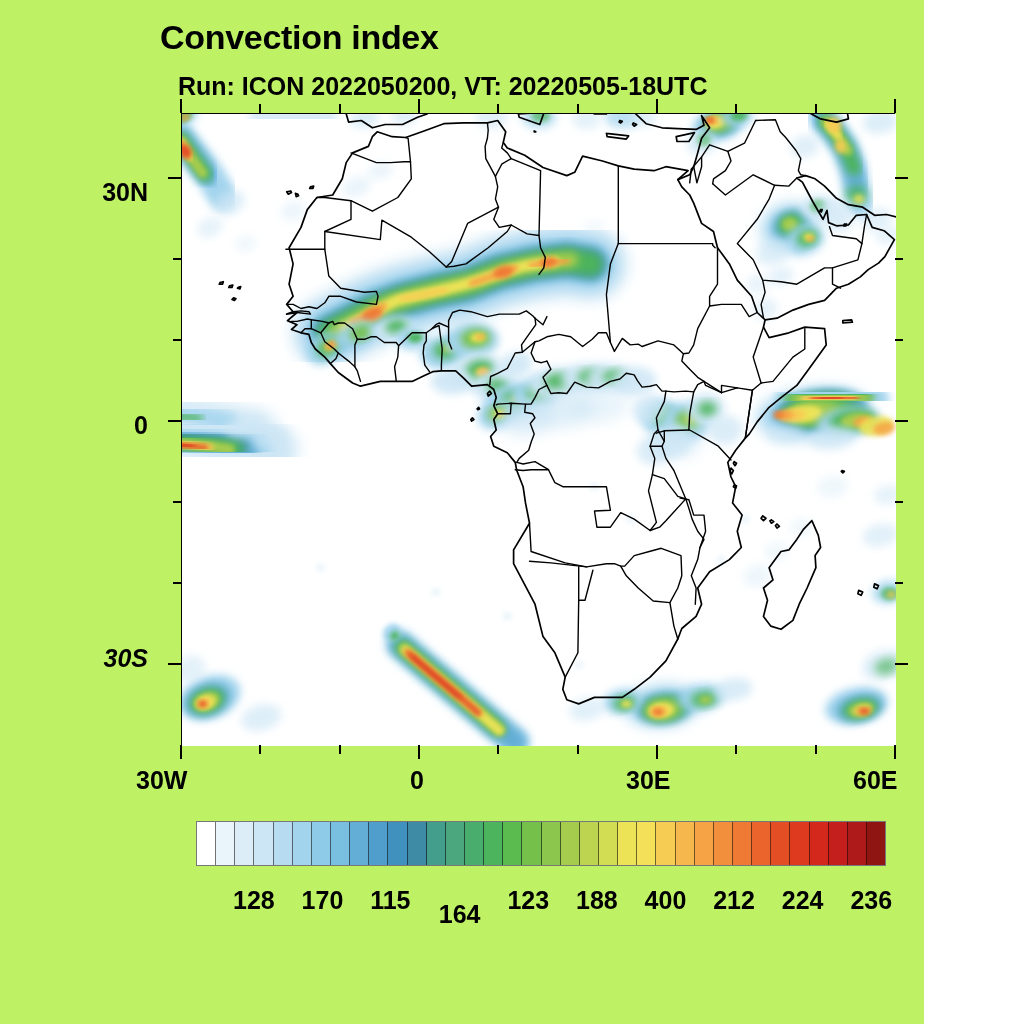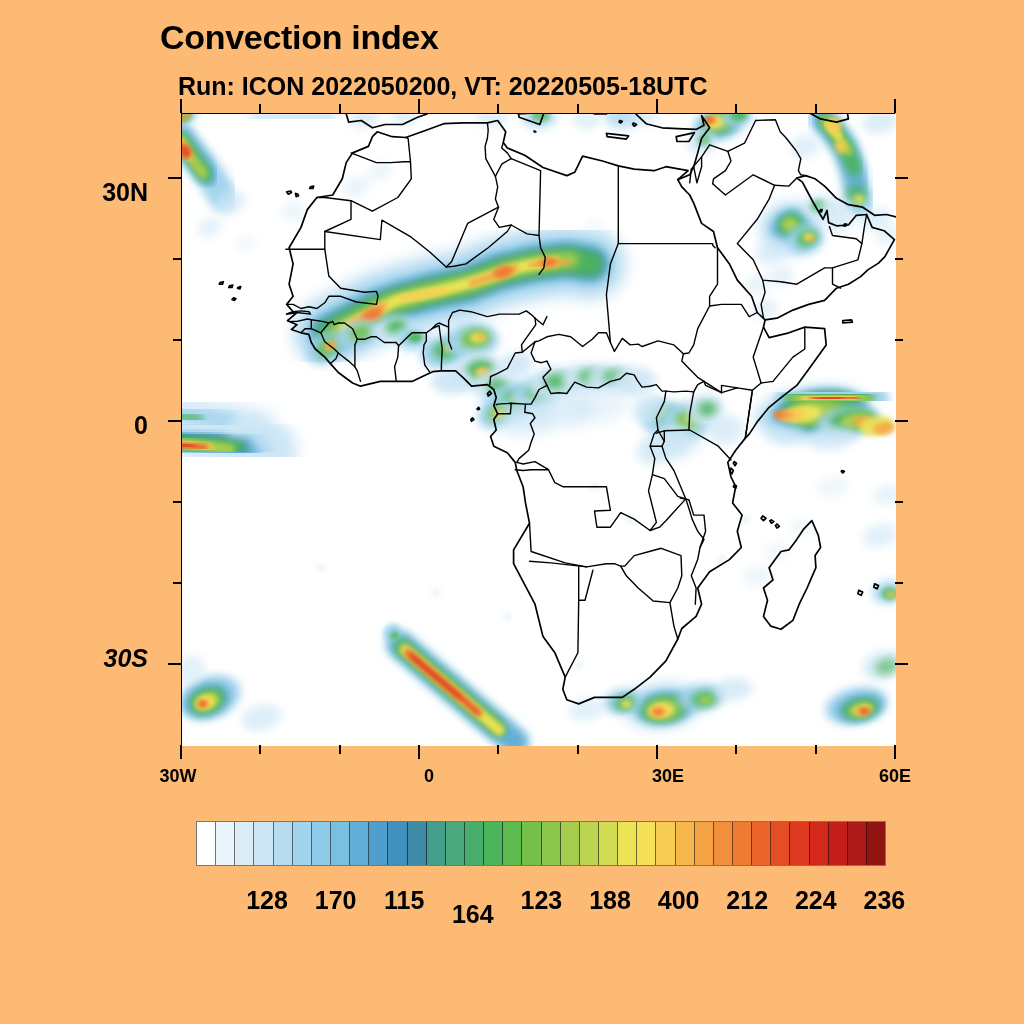--- a/index.html
+++ b/index.html
@@ -1,39 +1,39 @@
 <!DOCTYPE html>
 <html><head>
 <meta charset="utf-8">
 <style>
   html,body{margin:0;padding:0;background:#ffffff;}
   body{width:1024px;height:1024px;overflow:hidden;
        font-family:"Liberation Sans",sans-serif;}
-  #root{position:relative;width:1024px;height:1024px;background:#fdba74;}
+  #root{position:relative;width:924px;height:1024px;background:#bef264;}
 
   .title{position:absolute;left:160px;top:18px;font-size:34px;font-weight:bold;
          color:#000;letter-spacing:-0.3px;white-space:nowrap;}
   .subtitle{position:absolute;left:178px;top:72px;font-size:25px;font-weight:bold;
             color:#000;white-space:nowrap;}
 
   #plot{position:absolute;left:181px;top:113px;width:714px;height:632px;
         background:#fff;box-sizing:border-box;border:1.6px solid #000;}
   #plotsvg{position:absolute;left:0;top:0;width:714px;height:632px;}
 
   .ytick-label{position:absolute;font-size:25px;font-weight:bold;color:#000;
                text-align:right;white-space:nowrap;}
-  .xtick-label{position:absolute;font-size:18px;font-weight:bold;color:#000;
-               text-align:center;white-space:nowrap;}
+  .xtick-label{position:absolute;font-size:25px;font-weight:bold;color:#000;
+               text-align:left;white-space:nowrap;}
   .tickmark{position:absolute;background:#000;}
 
   #cbar{position:absolute;left:196px;top:821px;width:690px;height:45px;
         box-sizing:border-box;border:1.3px solid #777;display:flex;}
   #cbar .cell{flex:1 1 auto;height:100%;}
   .cbar-label{position:absolute;font-size:25px;font-weight:bold;color:#000;
-              text-align:center;white-space:nowrap;top:886px;}
+              text-align:left;white-space:nowrap;top:886px;}
 </style>
 </head>
 <body>
 
 <div id="root">
 
   <div class="title">Convection index</div>
   <div class="subtitle">Run: ICON 2022050200,  VT: 20220505-18UTC</div>
 
   <div class="ytick-label" style="left:60px;top:178px;width:88px;">30N</div>

